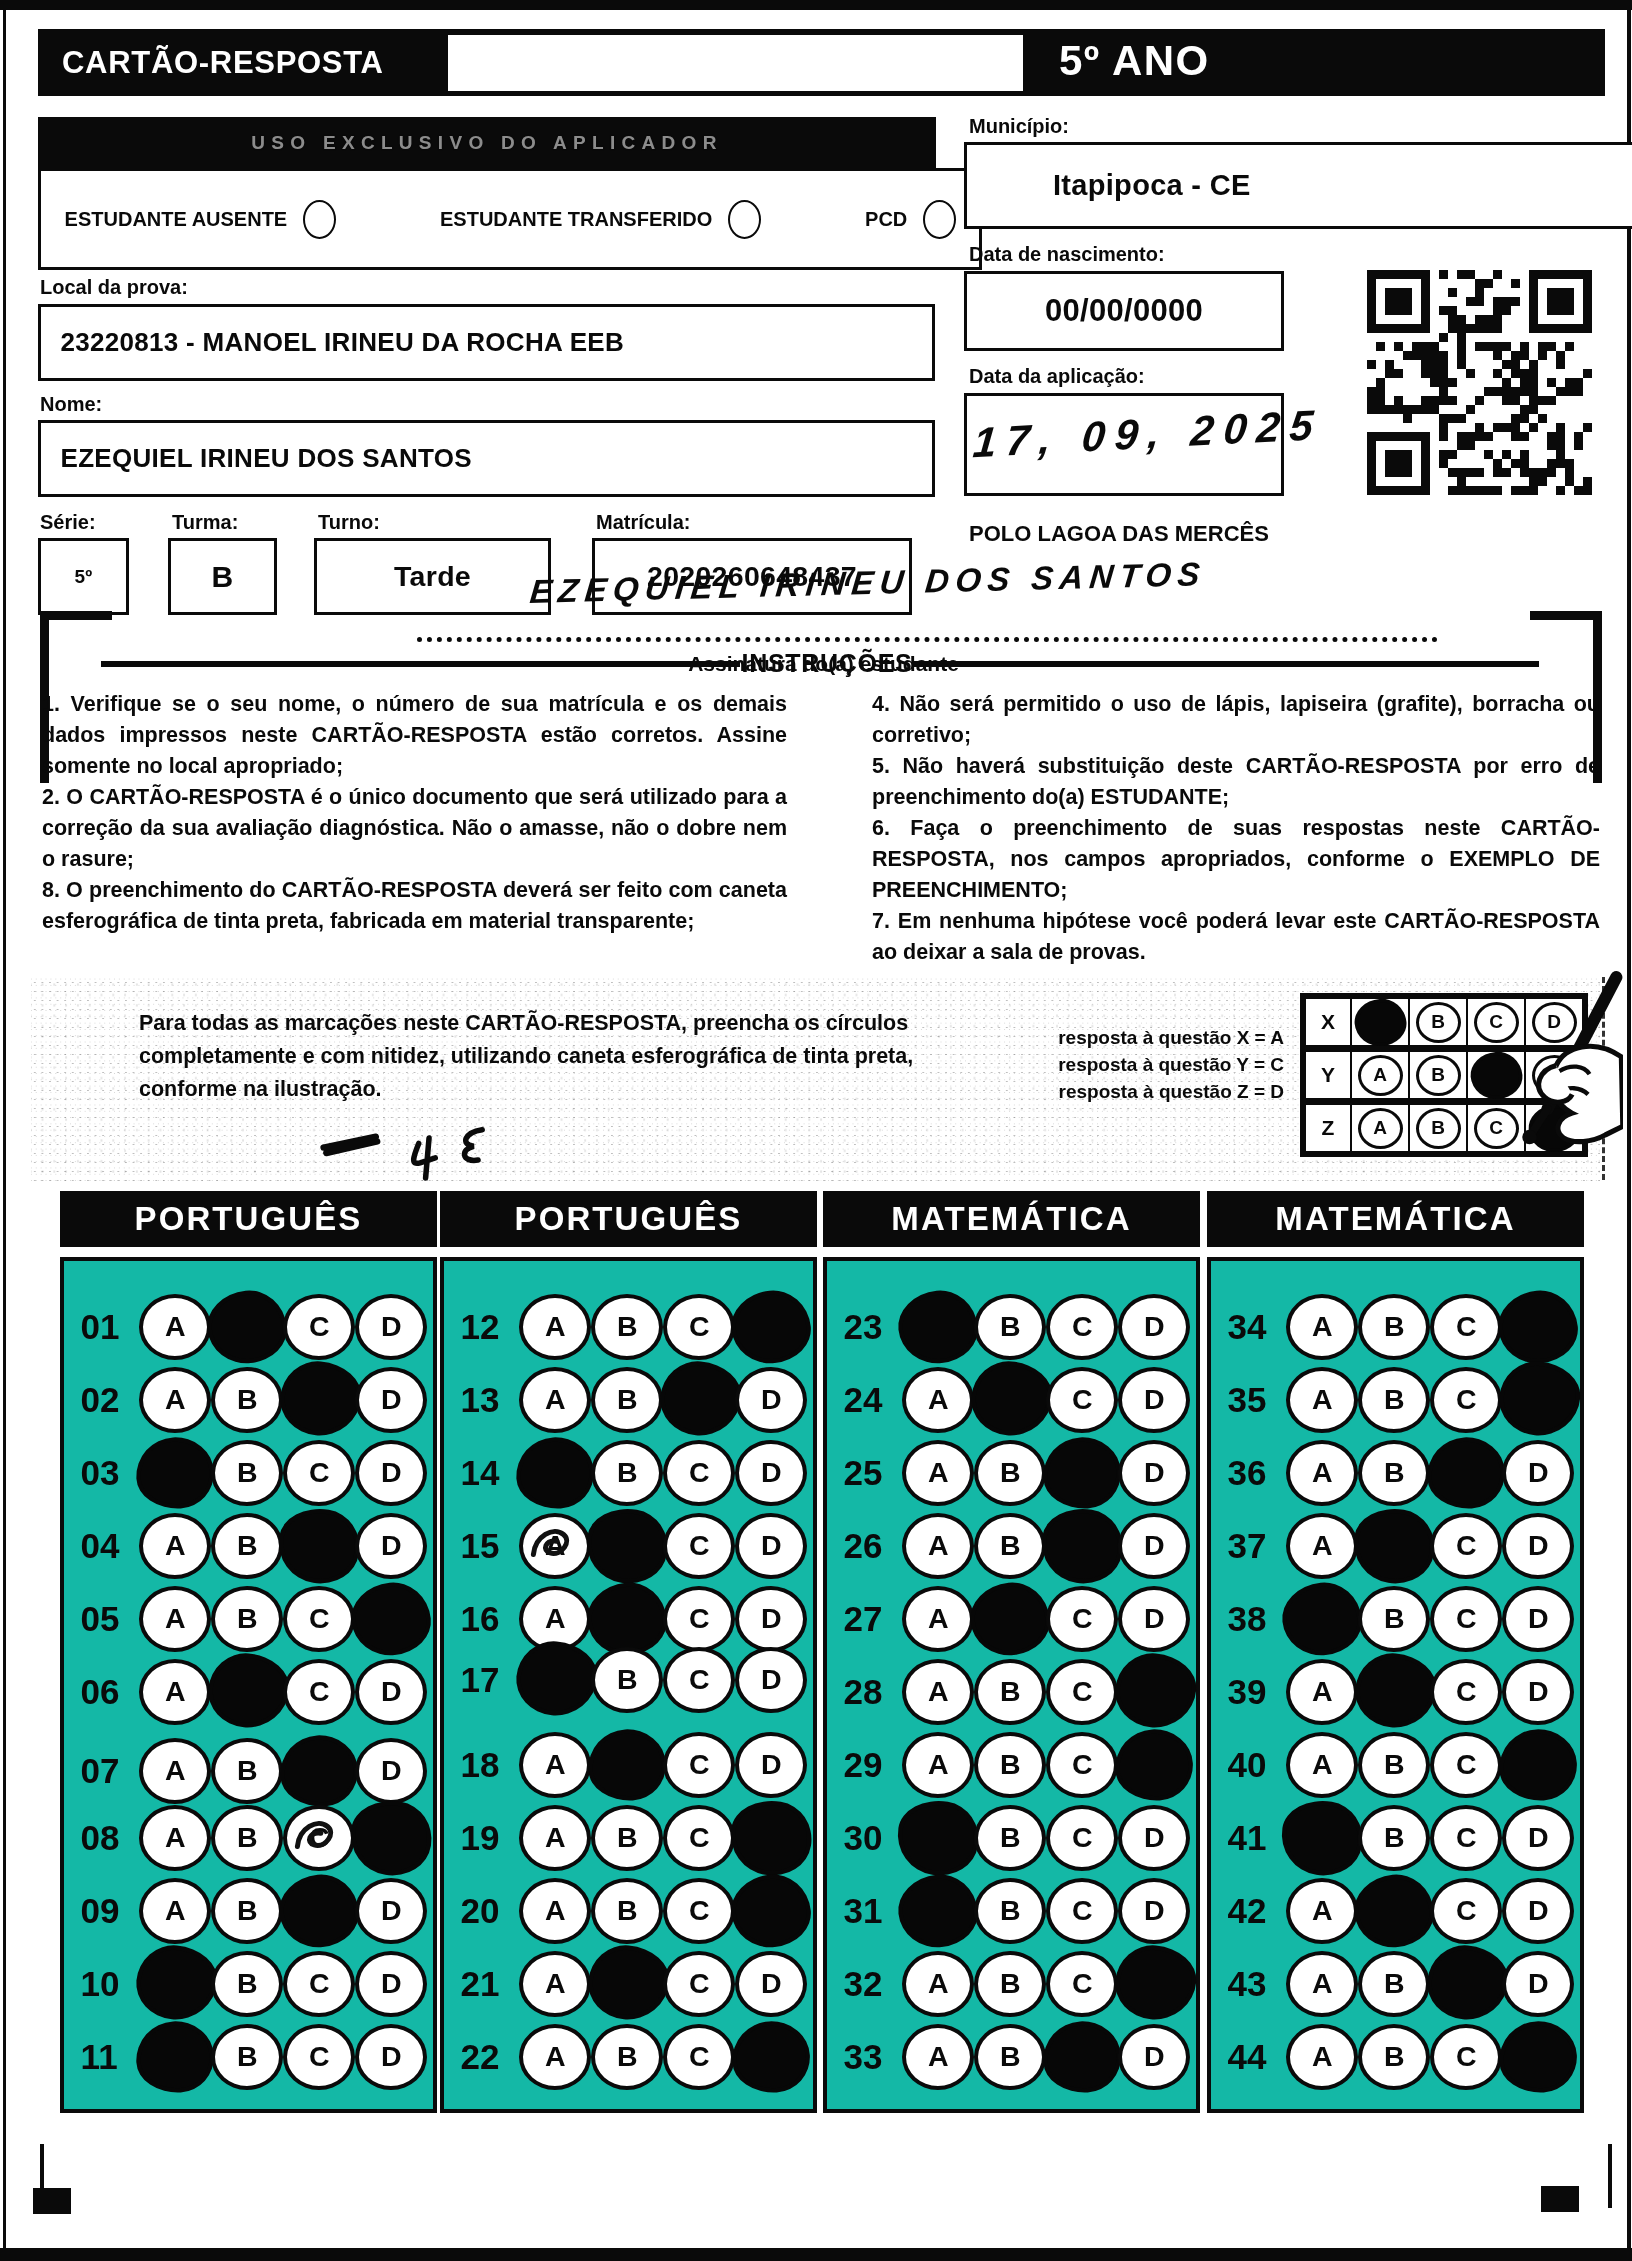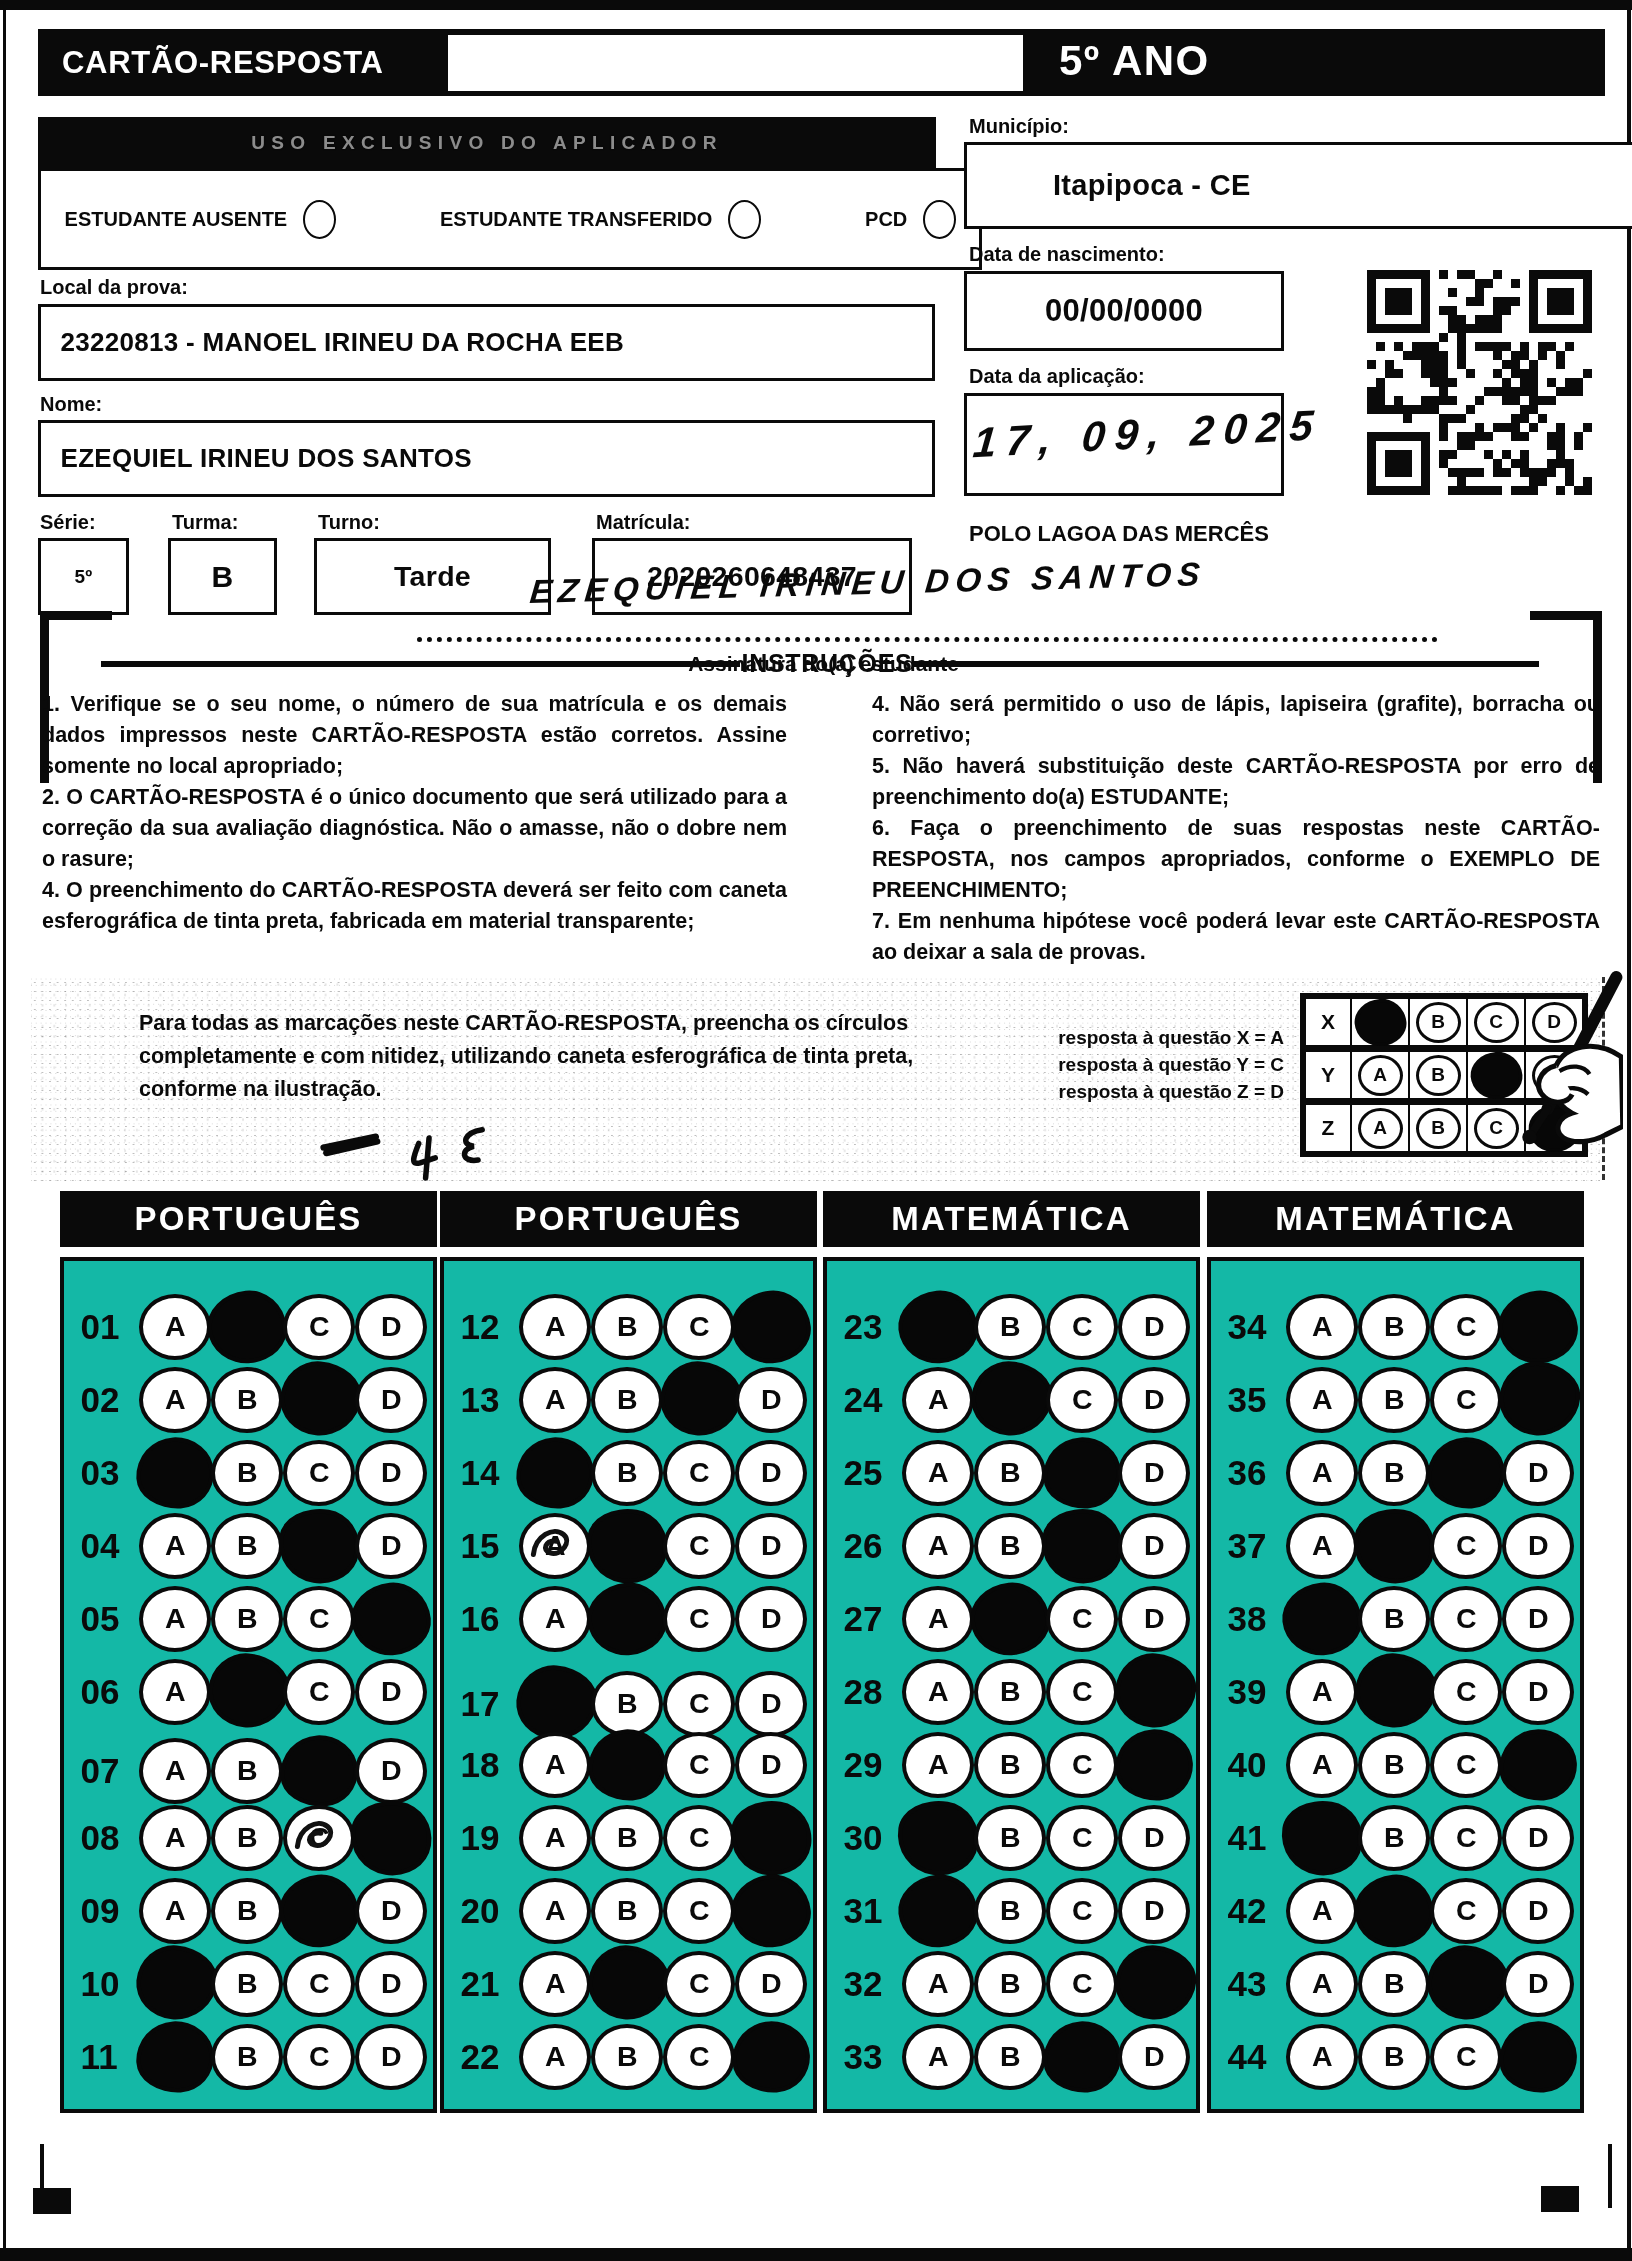--- a/index.html
+++ b/index.html
@@ -362,21 +362,21 @@
   <div class="abs bracket-l" style="left:40px;top:611px;width:63px;height:163px;"></div>
   <div class="abs bracket-r" style="left:1530px;top:611px;width:63px;height:163px;"></div>
 
   <div class="abs rule" style="left:101px;top:661px;width:639px;"></div>
   <div class="abs instr-head" style="left:740px;top:649px;width:174px;">INSTRUÇÕES</div>
   <div class="abs rule" style="left:914px;top:661px;width:625px;"></div>
 
   <div class="abs instr-col" style="left:42px;top:689px;width:745px;" id="instr-left">
       <p>1. Verifique se o seu nome, o número de sua matrícula e os demais dados impressos neste CARTÃO-RESPOSTA estão corretos. Assine somente no local apropriado;</p>
       <p>2. O CARTÃO-RESPOSTA é o único documento que será utilizado para a correção da sua avaliação diagnóstica. Não o amasse, não o dobre nem o rasure;</p>
-      <p>4. O preenchimento do CARTÃO-RESPOSTA deverá ser feito com caneta esferográfica de tinta preta, fabricada em material transparente;</p>
+      <p>8. O preenchimento do CARTÃO-RESPOSTA deverá ser feito com caneta esferográfica de tinta preta, fabricada em material transparente;</p>
     </div>
   <div class="abs instr-col" style="left:872px;top:689px;width:728px;" id="instr-right">
       <p>4. Não será permitido o uso de lápis, lapiseira (grafite), borracha ou corretivo;</p>
       <p>5. Não haverá substituição deste CARTÃO-RESPOSTA por erro de preenchimento do(a) ESTUDANTE;</p>
       <p>6. Faça o preenchimento de suas respostas neste CARTÃO-RESPOSTA, nos campos apropriados, conforme o EXEMPLO DE PREENCHIMENTO;</p>
       <p>7. Em nenhuma hipótese você poderá levar este CARTÃO-RESPOSTA ao deixar a sala de provas.</p>
     </div>
 
   <div class="abs noise" style="left:31px;top:978px;width:1569px;height:203px;"></div>
   <div class="abs dashline" style="left:1602px;top:977px;height:203px;"></div>
@@ -823,21 +823,21 @@
           <div class="bubble">
             <span>C</span>
           </div>
         </div>
         <div class="bcell">
           <div class="bubble">
             <span>D</span>
           </div>
         </div>
       </div>
-      <div class="arow" style="top: 410px;">
+      <div class="arow" style="top: 386px;">
         <div class="qnum">17</div>
         <div class="bcell">
           <div class="bubble filled v1">
             <span>A</span>
           </div>
         </div>
         <div class="bcell">
           <div class="bubble">
             <span>B</span>
           </div>

